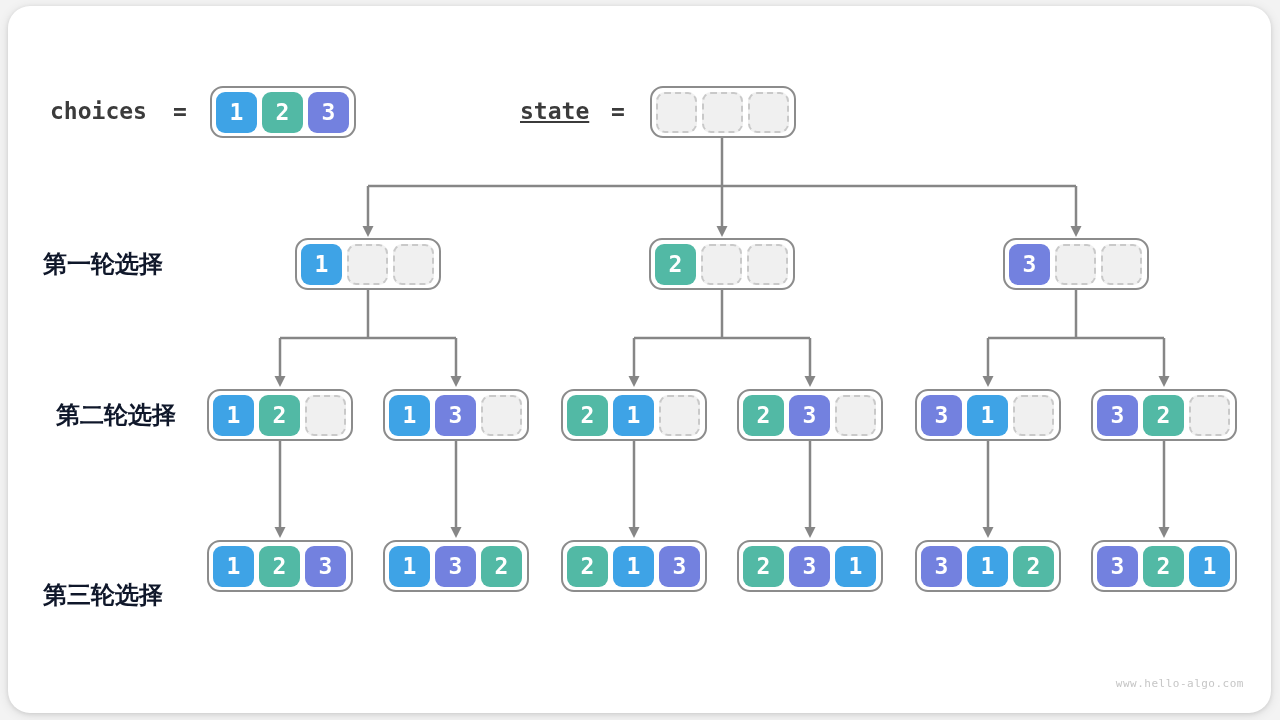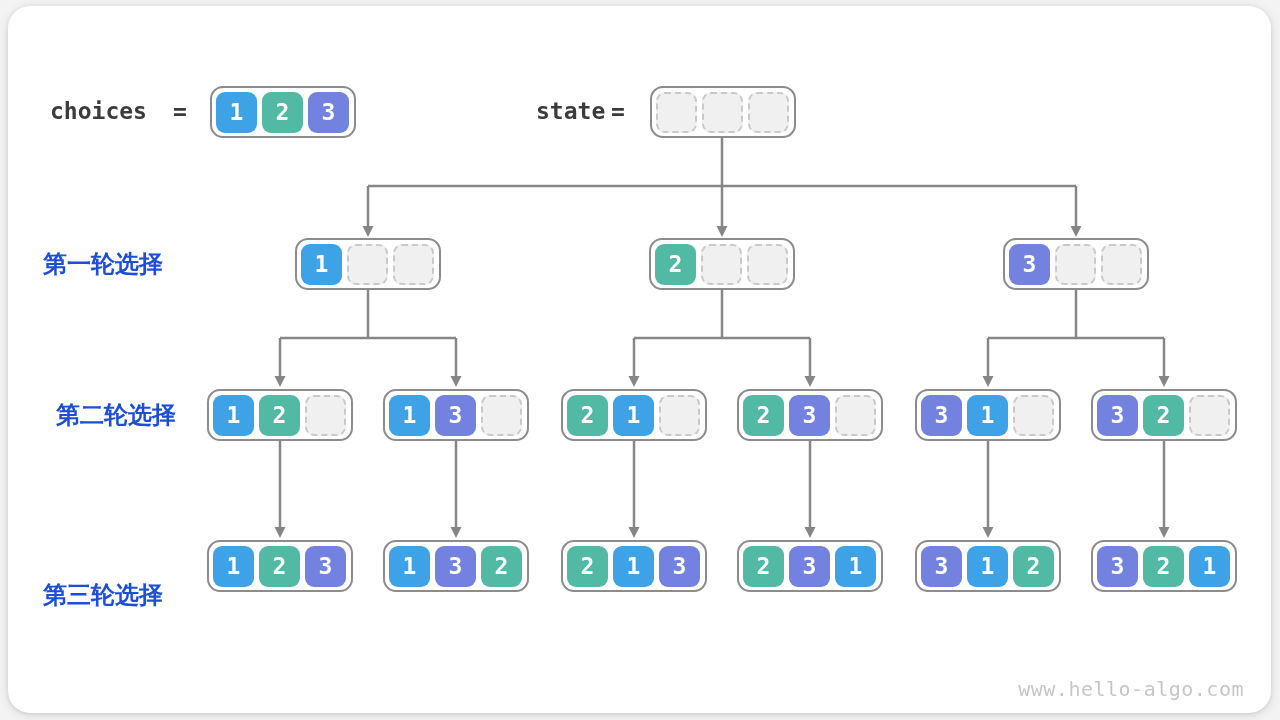--- a/index.html
+++ b/index.html
@@ -14,40 +14,40 @@
     box-shadow:0 1px 4px rgba(0,0,0,.10), 0 2px 12px rgba(0,0,0,.10);
   }
   #connectors { position:absolute; left:0; top:0; pointer-events:none; }
   .top-label, .eq {
     position:absolute; color:#3b3b3b;
     font-family:"DejaVu Sans Mono", monospace; font-weight:bold;
     font-size:23px; line-height:28px; white-space:pre;
   }
   .row-label {
     position:absolute; left:43px; height:30px; line-height:30px;
-    font-size:24px; font-weight:600; color:#1d4ed8; white-space:pre;
+    font-size:24px; font-weight:600; color:#0f172a; white-space:pre;
   }
   .box {
     position:absolute; box-sizing:border-box; width:146px; height:52px;
     background:#ffffff; border:2.5px solid #8c8c8c; border-radius:13px;
     display:flex; align-items:center; gap:5px; padding:0 4px;
   }
   .cell {
     box-sizing:border-box; width:41px; height:41px; border-radius:9px;
     display:flex; align-items:center; justify-content:center;
     font-family:"DejaVu Sans Mono", monospace; font-weight:bold;
     font-size:23px; color:#ffffff;
   }
   .cell.empty { background:#f0f0f0; border:2px dashed #c9c9c9; }
   .v1 { background:#3ea3e6; }
   .v2 { background:#52b9a5; }
   .v3 { background:#7381df; }
   #watermark {
     position:absolute; top:677px; right:36px;
-    font-family:"DejaVu Sans Mono", monospace; font-size:20px;
+    font-family:"DejaVu Sans Mono", monospace; font-size:11px;
     color:#c6c6c6; letter-spacing:0.5px;
   }
 </style>
 </head>
 <body>
 
 <div id="card"></div>
 
 <svg id="connectors" width="1280" height="720">
     <line x1="722" y1="138" x2="722" y2="186" stroke="#868686" stroke-width="2.5"></line>
@@ -85,21 +85,21 @@
     <line x1="810" y1="441" x2="810" y2="529" stroke="#868686" stroke-width="2.5"></line>
     <polygon points="804.5,527 815.5,527 810,538" fill="#868686"></polygon>
     <line x1="988" y1="441" x2="988" y2="529" stroke="#868686" stroke-width="2.5"></line>
     <polygon points="982.5,527 993.5,527 988,538" fill="#868686"></polygon>
     <line x1="1164" y1="441" x2="1164" y2="529" stroke="#868686" stroke-width="2.5"></line>
     <polygon points="1158.5,527 1169.5,527 1164,538" fill="#868686"></polygon>
   </svg>
 
 <div class="top-label" style="left:50px; top:97px;">choices</div>
 <div class="eq" style="left:173px; top:97px;">=</div>
-<div class="top-label" style="left:536px; top:97px;">state</div>
+<div class="top-label" style="left:520px; top:97px;text-decoration:underline;">state</div>
 <div class="eq" style="left:611px; top:97px;">=</div>
 
 <div class="row-label" style="top:249px;">第一轮选择</div>
 <div class="row-label" style="top:400px;margin-left:13px;">第二轮选择</div>
 <div class="row-label" style="top:551px;margin-top:29px;">第三轮选择</div>
 
 <div id="nodes-layer">
     <div class="box" style="left: 210px; top: 86px;">
       <div class="cell v1">1</div>
       <div class="cell v2">2</div>

